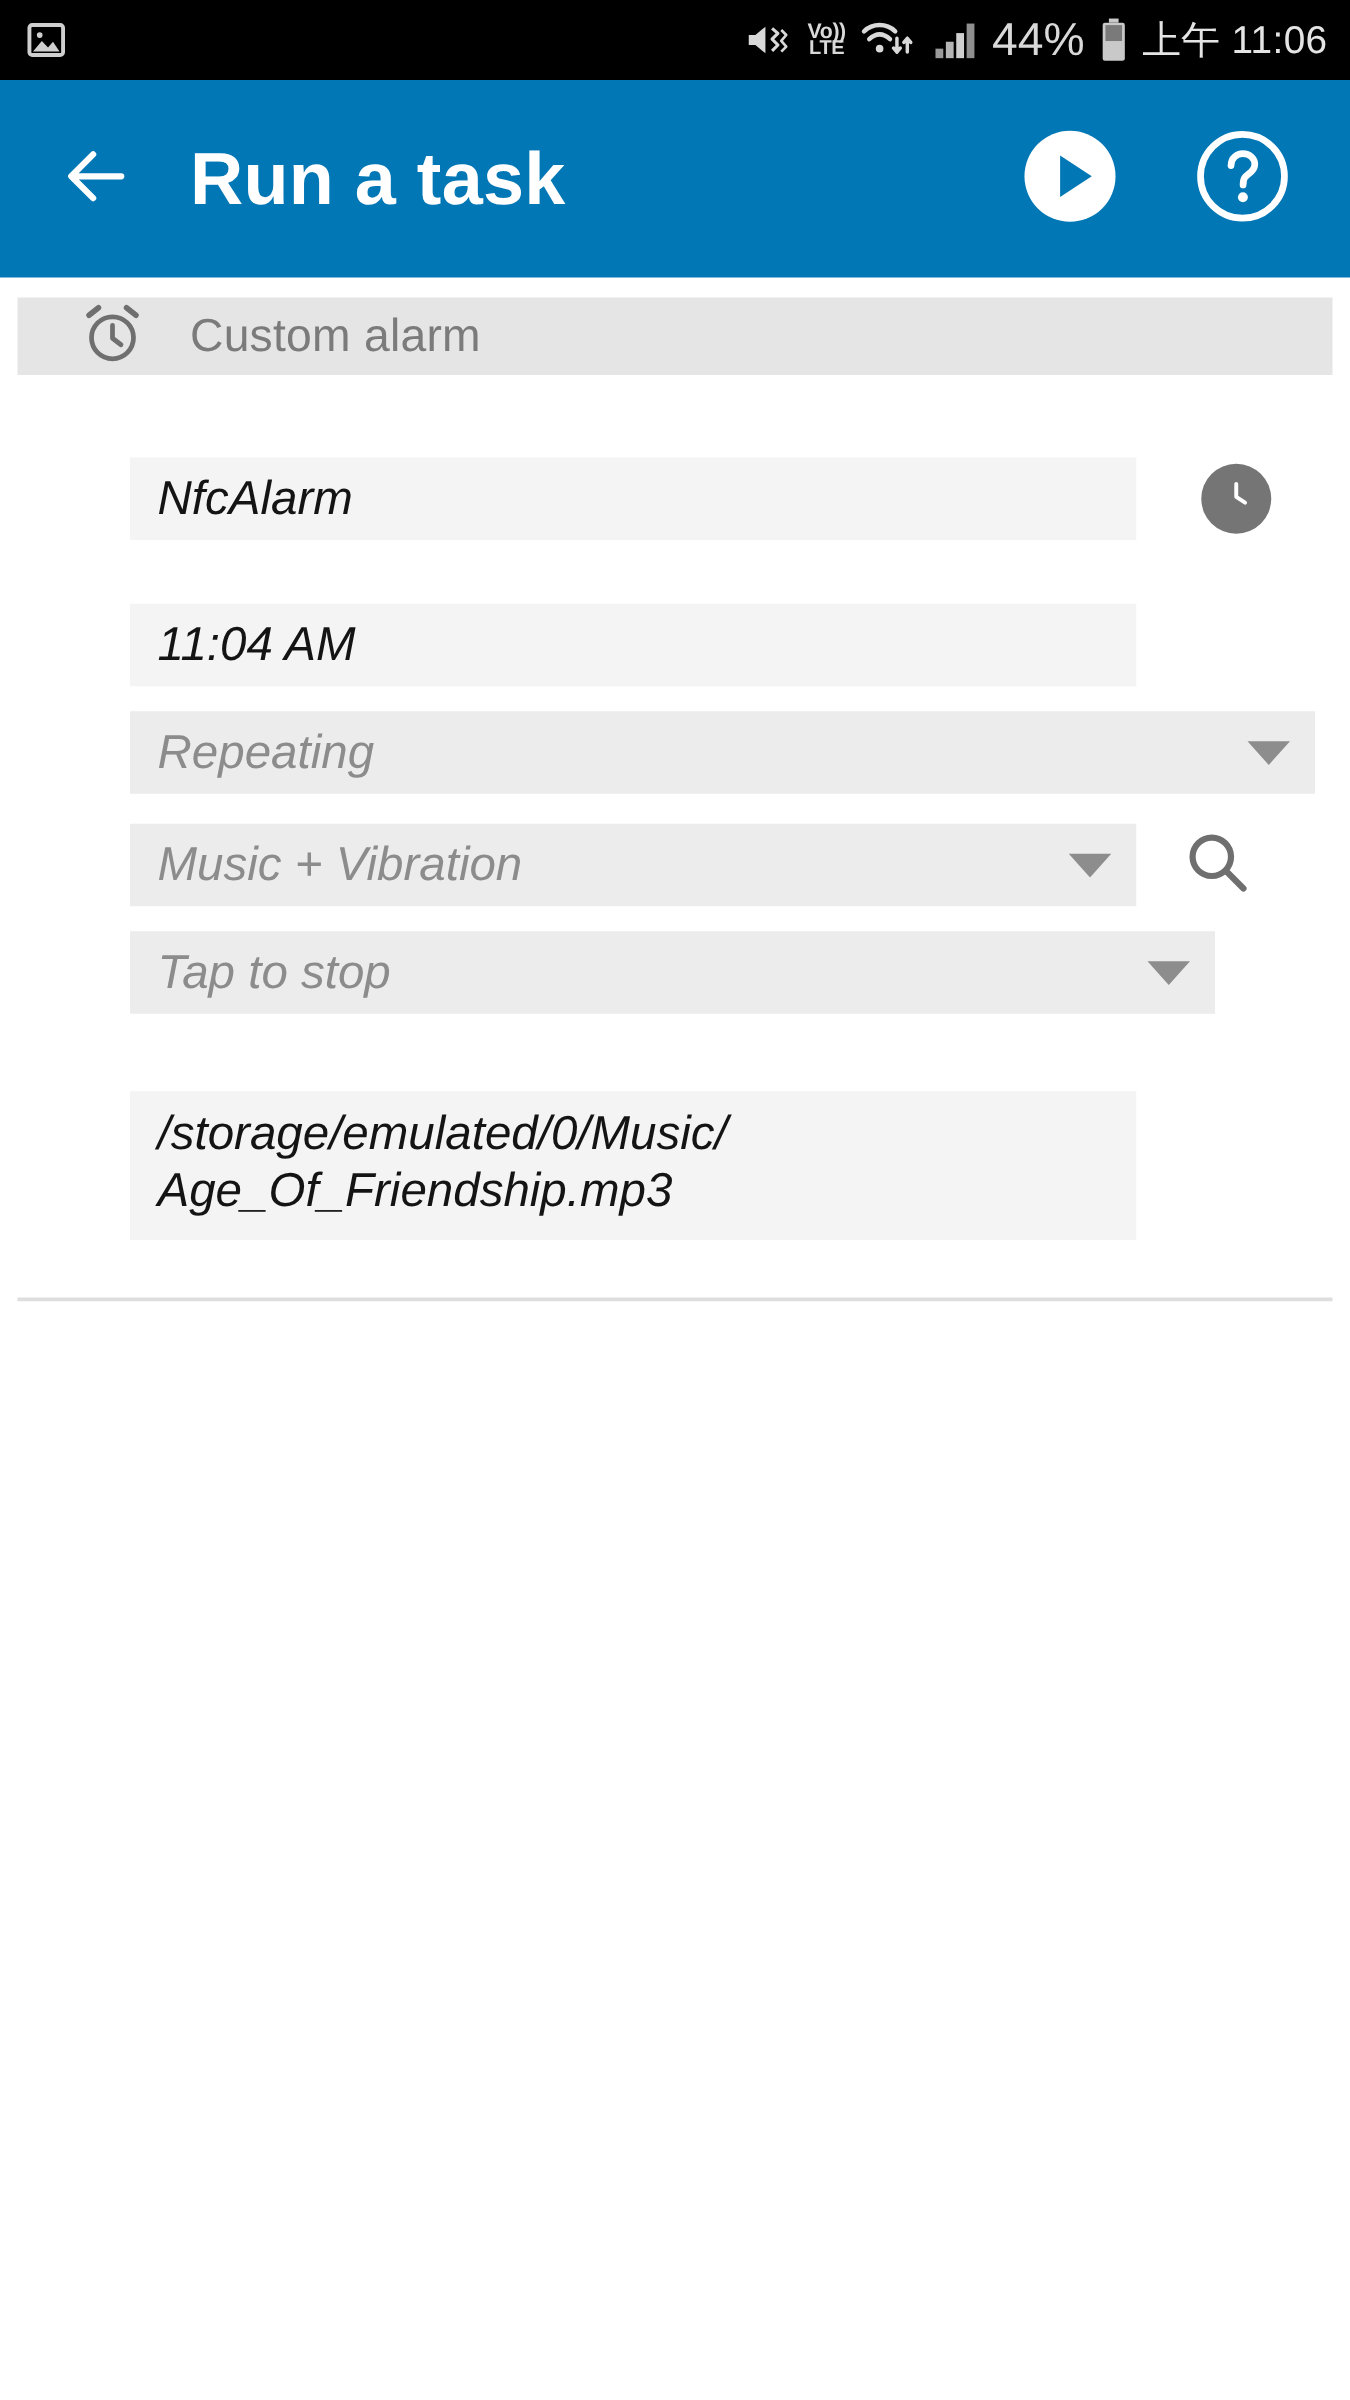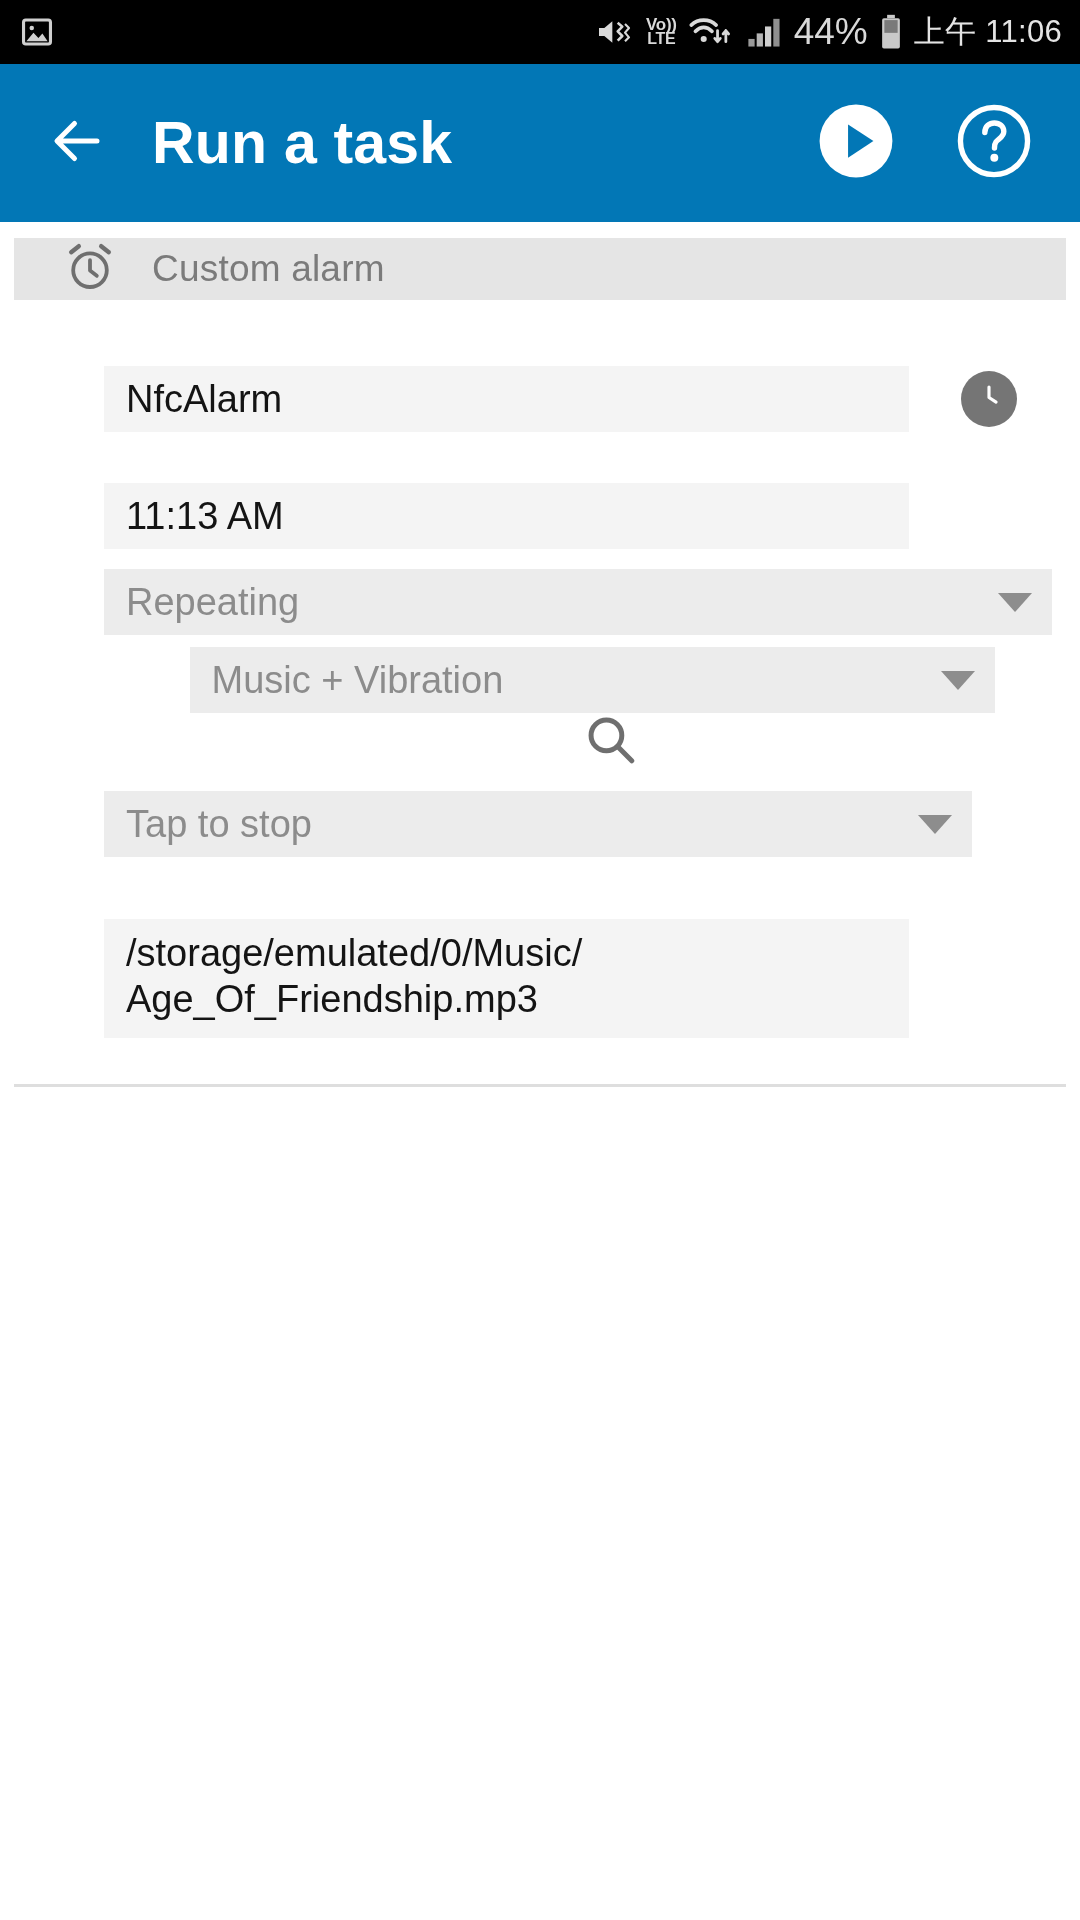--- a/index.html
+++ b/index.html
@@ -53,21 +53,21 @@
     margin:16px 14px 0 14px;
     height:62px; background:#e5e5e5;
     display:flex; align-items:center;
     padding-left:50px;
   }
   .section-header .sh-label{
     color:#7b7b7b; font-size:37px; margin-left:36px; letter-spacing:0.2px;
   }
 
   
-  .form{ padding:0 0 0 0; }
+  .form{ padding:0 0 0 0;font-style:italic; }
   .row{ display:flex; align-items:center; padding:0 0 0 104px; }
 
   .field{
     background:#f4f4f4;
     height:66px; display:flex; align-items:center;
     padding:0 22px;
     color:#1c1c1c; font-size:38px;
   }
   .field.dark-text{ color:#141414; }
 
@@ -93,21 +93,21 @@
     background:#757575; margin-left:52px;
     display:flex; align-items:center; justify-content:center;
   }
 
   .row-time{ margin-top:51px; }
   .row-time .field{ width:805px; }
 
   .row-repeating{ margin-top:20px; }
   .row-repeating .dropdown{ width:948px; }
 
-  .row-sound{ margin-top:12px;flex-direction:column; }
+  .row-sound{ margin-top:24px; }
   .row-sound .dropdown{ width:805px; }
   .search-icon-wrap{ margin-left:38px; display:flex; align-items:center; justify-content:center; }
 
   .row-stop{ margin-top:20px; }
   .row-stop .dropdown{ width:868px; }
 
   .row-path{ margin-top:62px; }
   .path-box{
     background:#f4f4f4; width:805px;
     padding:12px 22px 16px 22px;
@@ -232,21 +232,21 @@
     <div class="clock-circle">
       <span>
         <svg width="36" height="36" viewBox="0 0 24 24">
           <path d="M12 5.4 V12.3 L16.7 15.4" fill="none" stroke="#ffffff" stroke-width="2.1" stroke-linecap="round" stroke-linejoin="round"></path>
         </svg>
       </span>
     </div>
   </div>
 
   <div class="row row-time">
-    <div class="field dark-text" placeholder="Time">11:13 AM</div>
+    <div class="field dark-text" placeholder="Time">11:04 AM</div>
   </div>
 
   <div class="row row-repeating">
     <div class="dropdown">
       <span class="dd-label">Repeating</span>
       <span class="caret"></span>
     </div>
   </div>
 
   <div class="row row-sound">

